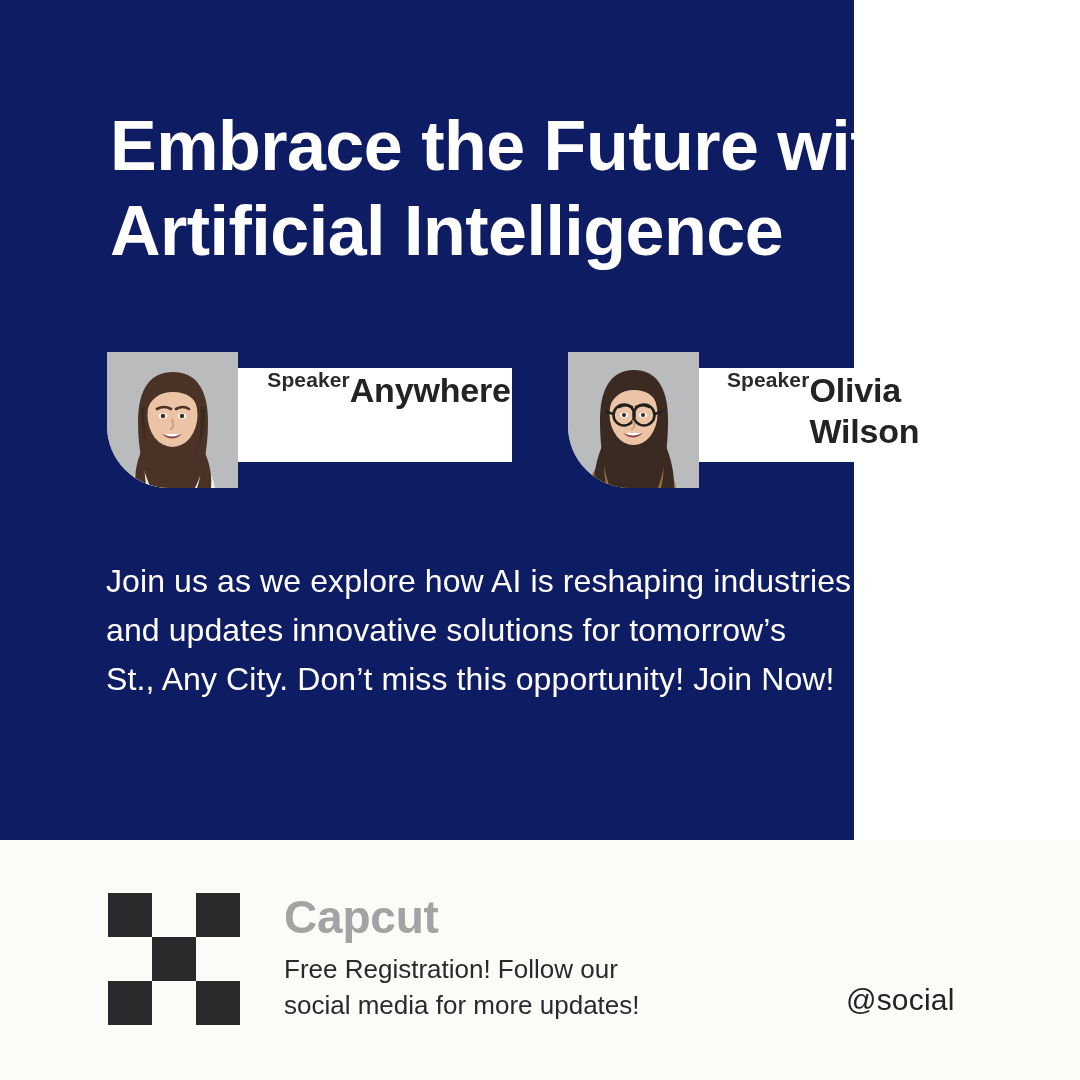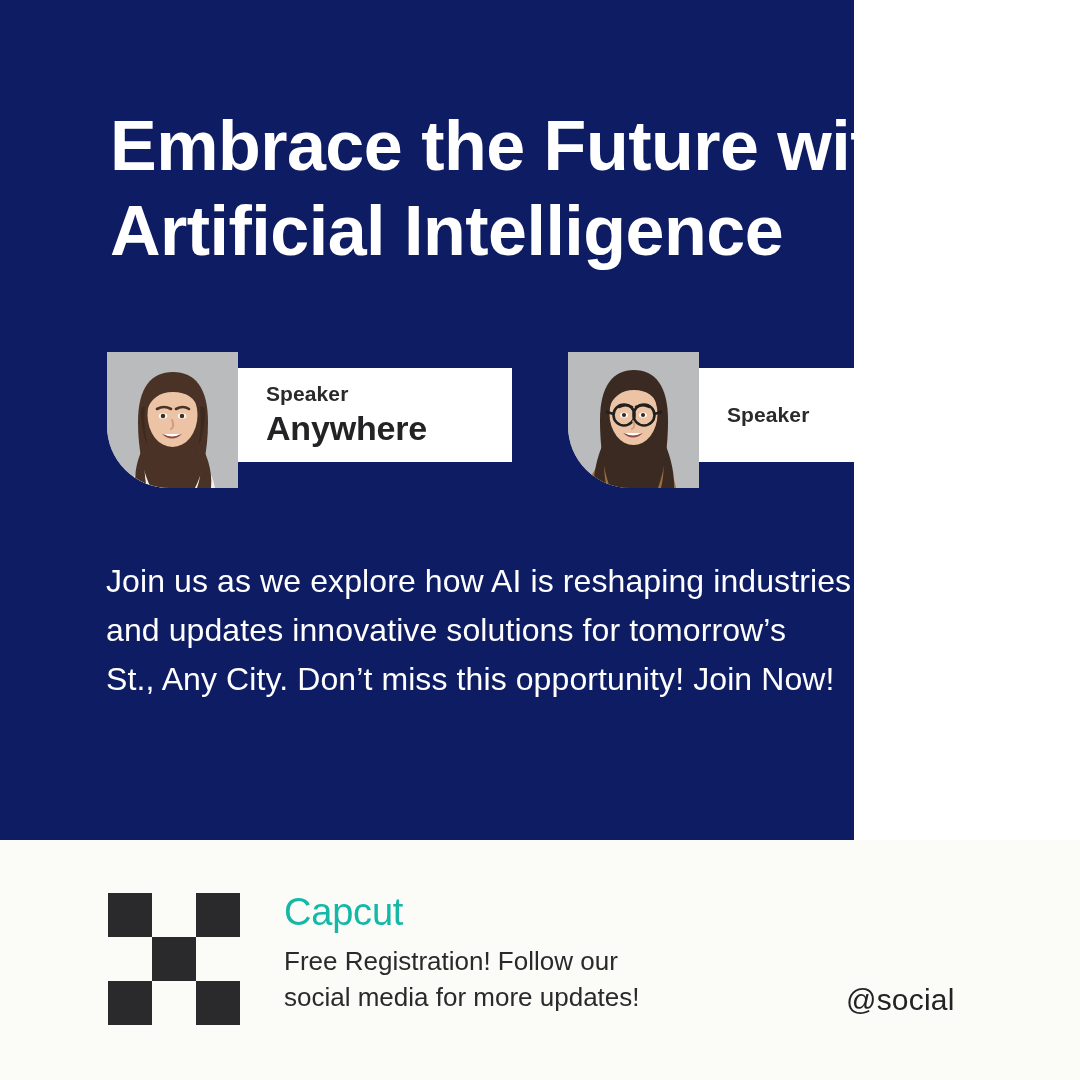--- a/index.html
+++ b/index.html
@@ -56,21 +56,21 @@
   .speaker-photo svg { display:block; width:131px; height:136px; }
 
   .speaker-namecard {
     position:absolute;
     left:131px; top:16px;
     width:274px; height:94px;
     background:#ffffff;
     z-index:1;
     padding-left:28px;
     display:flex;
-    flex-direction:column;
+    flex-direction:row;
     justify-content:center;
   }
   .speaker-role {
     color:#2a2a2c;
     font-size:21px;
     font-weight:600;
     line-height:1.15;
     letter-spacing:0.1px;
   }
   .speaker-name {
@@ -113,23 +113,23 @@
   }
   .logo-cell { background:transparent; }
   .logo-cell.on { background:#2a2a2c; }
 
   .brand-block {
     position:absolute;
     left:284px; top:893px;
     width:480px;
   }
   .brand-name {
-    color:#14b8a6;
-    font-size:38px;
-    font-weight:400;
+    color:#a3a3a3;
+    font-size:46px;
+    font-weight:700;
     line-height:1.05;
     letter-spacing:-0.2px;
   }
   .brand-tagline {
     margin-top:10px;
     color:#2a2a2c;
     font-size:26px;
     font-weight:500;
     line-height:36px;
   }
@@ -235,20 +235,21 @@
 
           <path d="M55 81 q10 9 20 0 q-10 4 -20 0 Z" fill="#8f4a45"></path>
           <path d="M57 81 q8 5 16 0 Z" fill="#ffffff"></path>
 
           <path d="M90 86 C98 104 96 124 93 136 L106 136 C107 116 99 94 93 84 Z" fill="#3a2a22"></path>
           <path d="M42 86 C34 104 36 124 39 136 L26 136 C25 116 33 94 39 84 Z" fill="#3a2a22"></path>
         </svg>
       </div>
       <div class="speaker-namecard">
         <div class="speaker-role">Speaker</div>
+        <div class="speaker-name">Olivia Wilson</div>
       </div>
     </div>
 
   </div>
 
   <p class="body-copy">
     <span class="bc-line">Join us as we explore how AI is reshaping industries</span>
     <span class="bc-line">and updates innovative solutions for tomorrow’s</span>
     <span class="bc-line">St., Any City. Don’t miss this opportunity! Join Now!</span>
   </p>

